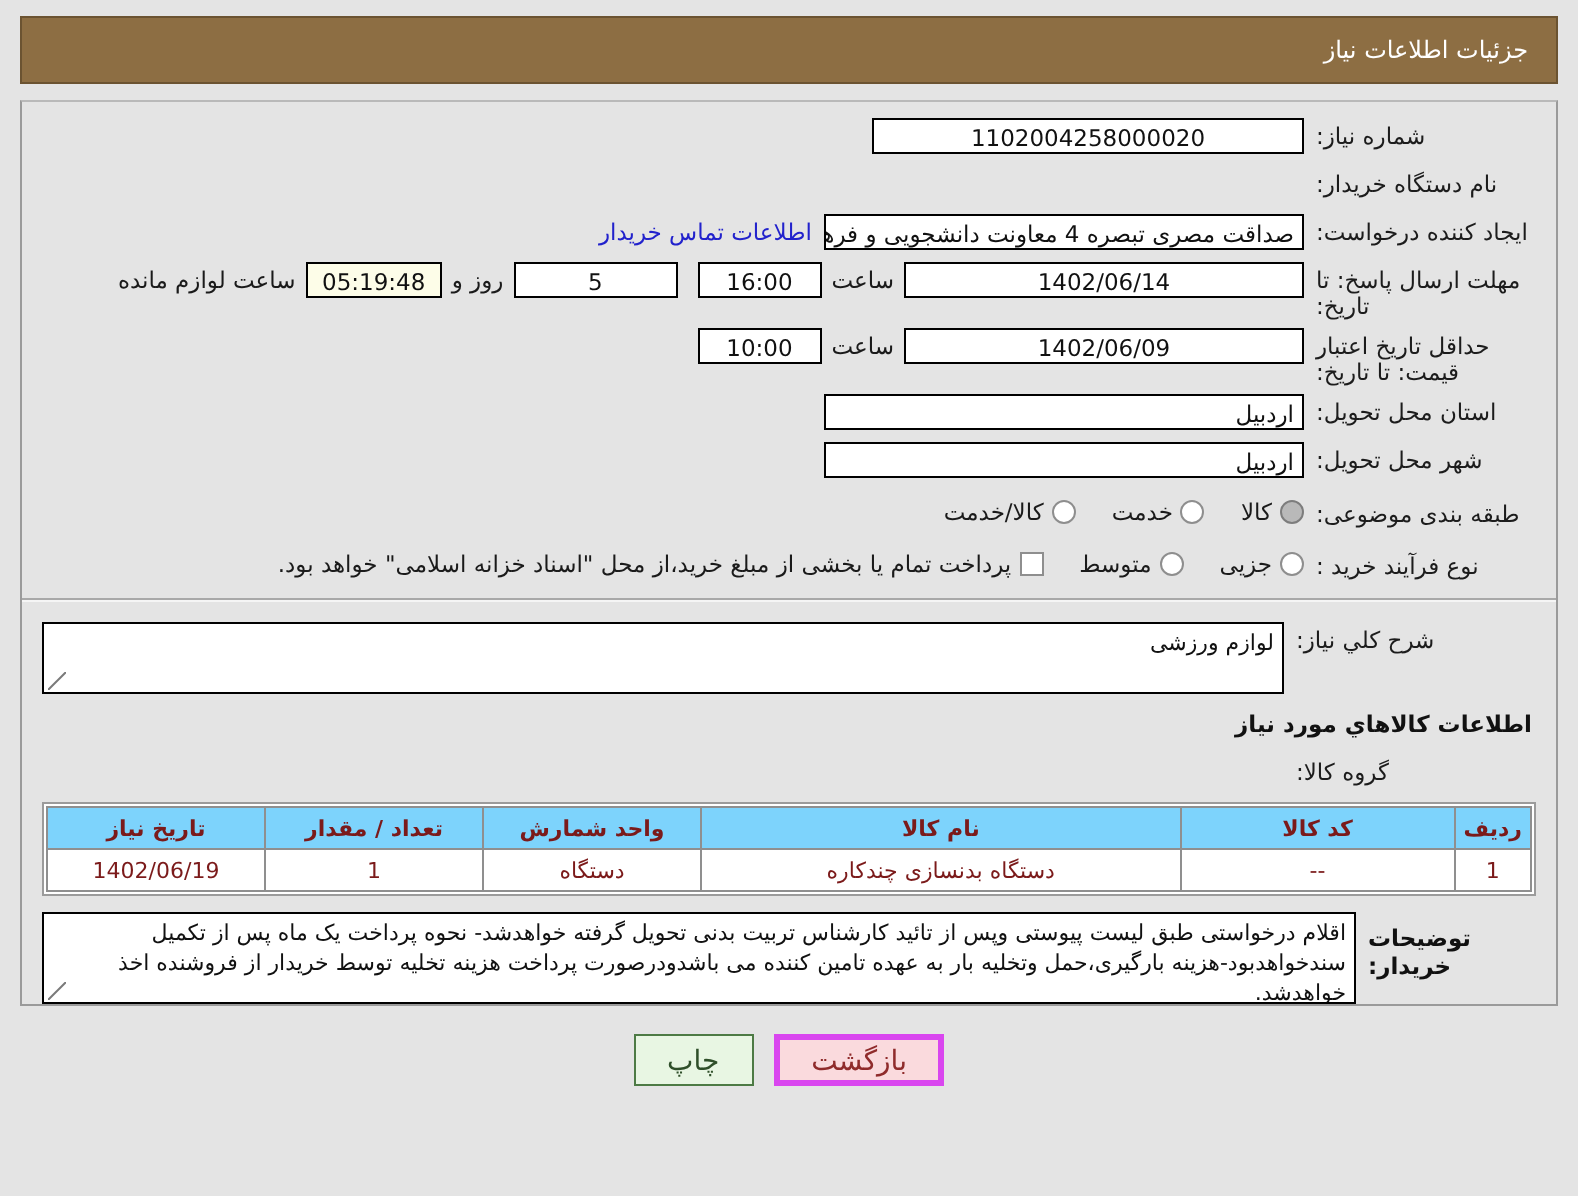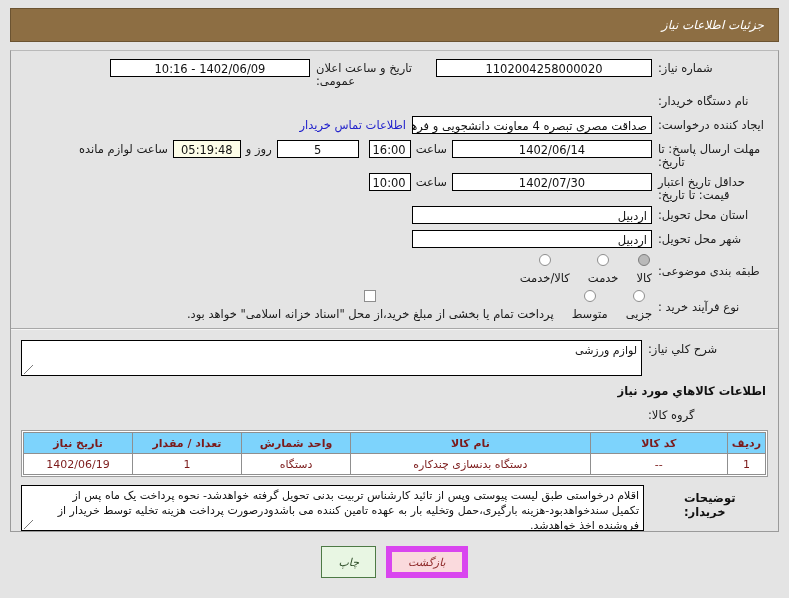--- a/index.html
+++ b/index.html
@@ -55,21 +55,20 @@
     color: #ffffff;
     display: flex;
     align-items: center;
     padding: 0 14px;
     box-sizing: border-box;
     position: relative;
     z-index: 2;
   }
   .titlebar .t {
     font-size: 12px;
-    font-style: italic;
   }
 
   
   .panel {
     margin: 8px 10px 0 10px;
     border: 1px solid #9a9a9a;
     border-top: 1px solid #b9b9b9;
     background: #e4e4e4;
     position: relative;
     z-index: 1;
@@ -121,21 +120,21 @@
     overflow: hidden;
     white-space: nowrap;
   }
   .fld.center { text-align: center; }
   .fld.right  { text-align: right; }
 
   .fld.w-num    { width: 216px; }
   .fld.w-org    { width: 315px; }
   .fld.w-creator{ width: 240px; }
   .fld.w-date   { width: 200px; }
-  .fld.w-time   { width: 42px; }
+  .fld.w-time   { width: 62px; }
   .fld.w-days   { width: 82px; }
   .fld.w-city   { width: 240px; }
   .fld.countdown{
     width: 68px;
     background: #fdfde8;
     text-align: center;
   }
   .gap10{ width: 10px; flex: 0 0 10px; }
 
   .inline-txt {
@@ -157,21 +156,20 @@
 
   
   .opt {
     display: flex;
     align-items: center;
     gap: 4px;
     font-size: 11.5px;
     margin-left: 18px;
     white-space: nowrap;
     line-height: 16px;
-    flex-direction: column;
   }
   .radio {
     width: 12px; height: 12px;
     border-radius: 50%;
     border: 1px solid #8e8e8e;
     background: #ffffff;
     box-sizing: border-box;
     flex: 0 0 12px;
     position: relative;
   }
@@ -264,49 +262,47 @@
     margin-top: 8px;
   }
   .notes-lbl {
     width: 84px;
     flex: 0 0 84px;
     text-align: left;
     font-size: 11.5px;
     font-weight: bold;
     color: #111;
     padding: 6px 0 0 6px;
-    margin-left: 34px;
   }
   .ta.notes {
     flex: 1 1 auto;
     height: 46px;
     font-size: 11px;
     line-height: 15px;
     padding-left: 21px;
   }
 
   
   .footer {
     display: flex;
     justify-content: center;
     gap: 10px;
     padding: 14px 0 10px 0;
     position: relative;
     z-index: 2;
   }
   .btn {
-    font-size: 11px;
+    font-size: 14px;
     padding: 2px 16px;
     cursor: pointer;
     line-height: 16px;
-    font-style: italic;
   }
   .btn-back {
     background: #fadadd;
-    border: 6px solid #d946ef;
+    border: 3px solid #d946ef;
     color: #8f2b2b;
   }
   .btn-print {
     background: #e8f6e3;
     border: 1px solid #4d7a45;
     color: #2f4f2a;
   }
 </style>
 </head>
 <body>
@@ -323,22 +319,20 @@
 </div>
 
 <div class="panel">
 
   <div class="section">
 
     <div class="row">
       <div class="lbl">شماره نیاز:</div>
       <div class="fld w-num center">1102004258000020</div>
       <div class="gap10"></div>
-      <div class="lbl">تاریخ و ساعت اعلان عمومی:</div>
-      <div class="fld w-date center">1402/06/09 - 10:16</div>
     </div>
 
     <div class="row">
       <div class="lbl">نام دستگاه خریدار:</div>
     </div>
 
     <div class="row">
       <div class="lbl">ایجاد کننده درخواست:</div>
       <div class="fld w-creator right">صداقت مصری تبصره 4 معاونت دانشجویی و فرهنگی دانشگاه علوم پزشکی اردبیل</div>
       <a class="link">اطلاعات تماس خریدار</a>
@@ -351,21 +345,21 @@
       <div class="fld w-time center">16:00</div>
       <div class="gap10"></div>
       <div class="fld w-days center">5</div>
       <div class="inline-txt">روز و</div>
       <div class="fld countdown">05:19:48</div>
       <div class="inline-txt">ساعت لوازم مانده</div>
     </div>
 
     <div class="row">
       <div class="lbl">حداقل تاریخ اعتبار قیمت: تا تاریخ:</div>
-      <div class="fld w-date center">1402/07/30</div>
+      <div class="fld w-date center">1402/06/09</div>
       <div class="inline-txt">ساعت</div>
       <div class="fld w-time center">10:00</div>
     </div>
 
     <div class="row">
       <div class="lbl">استان محل تحویل:</div>
       <div class="fld w-city right">اردبیل</div>
     </div>
 
     <div class="row">

